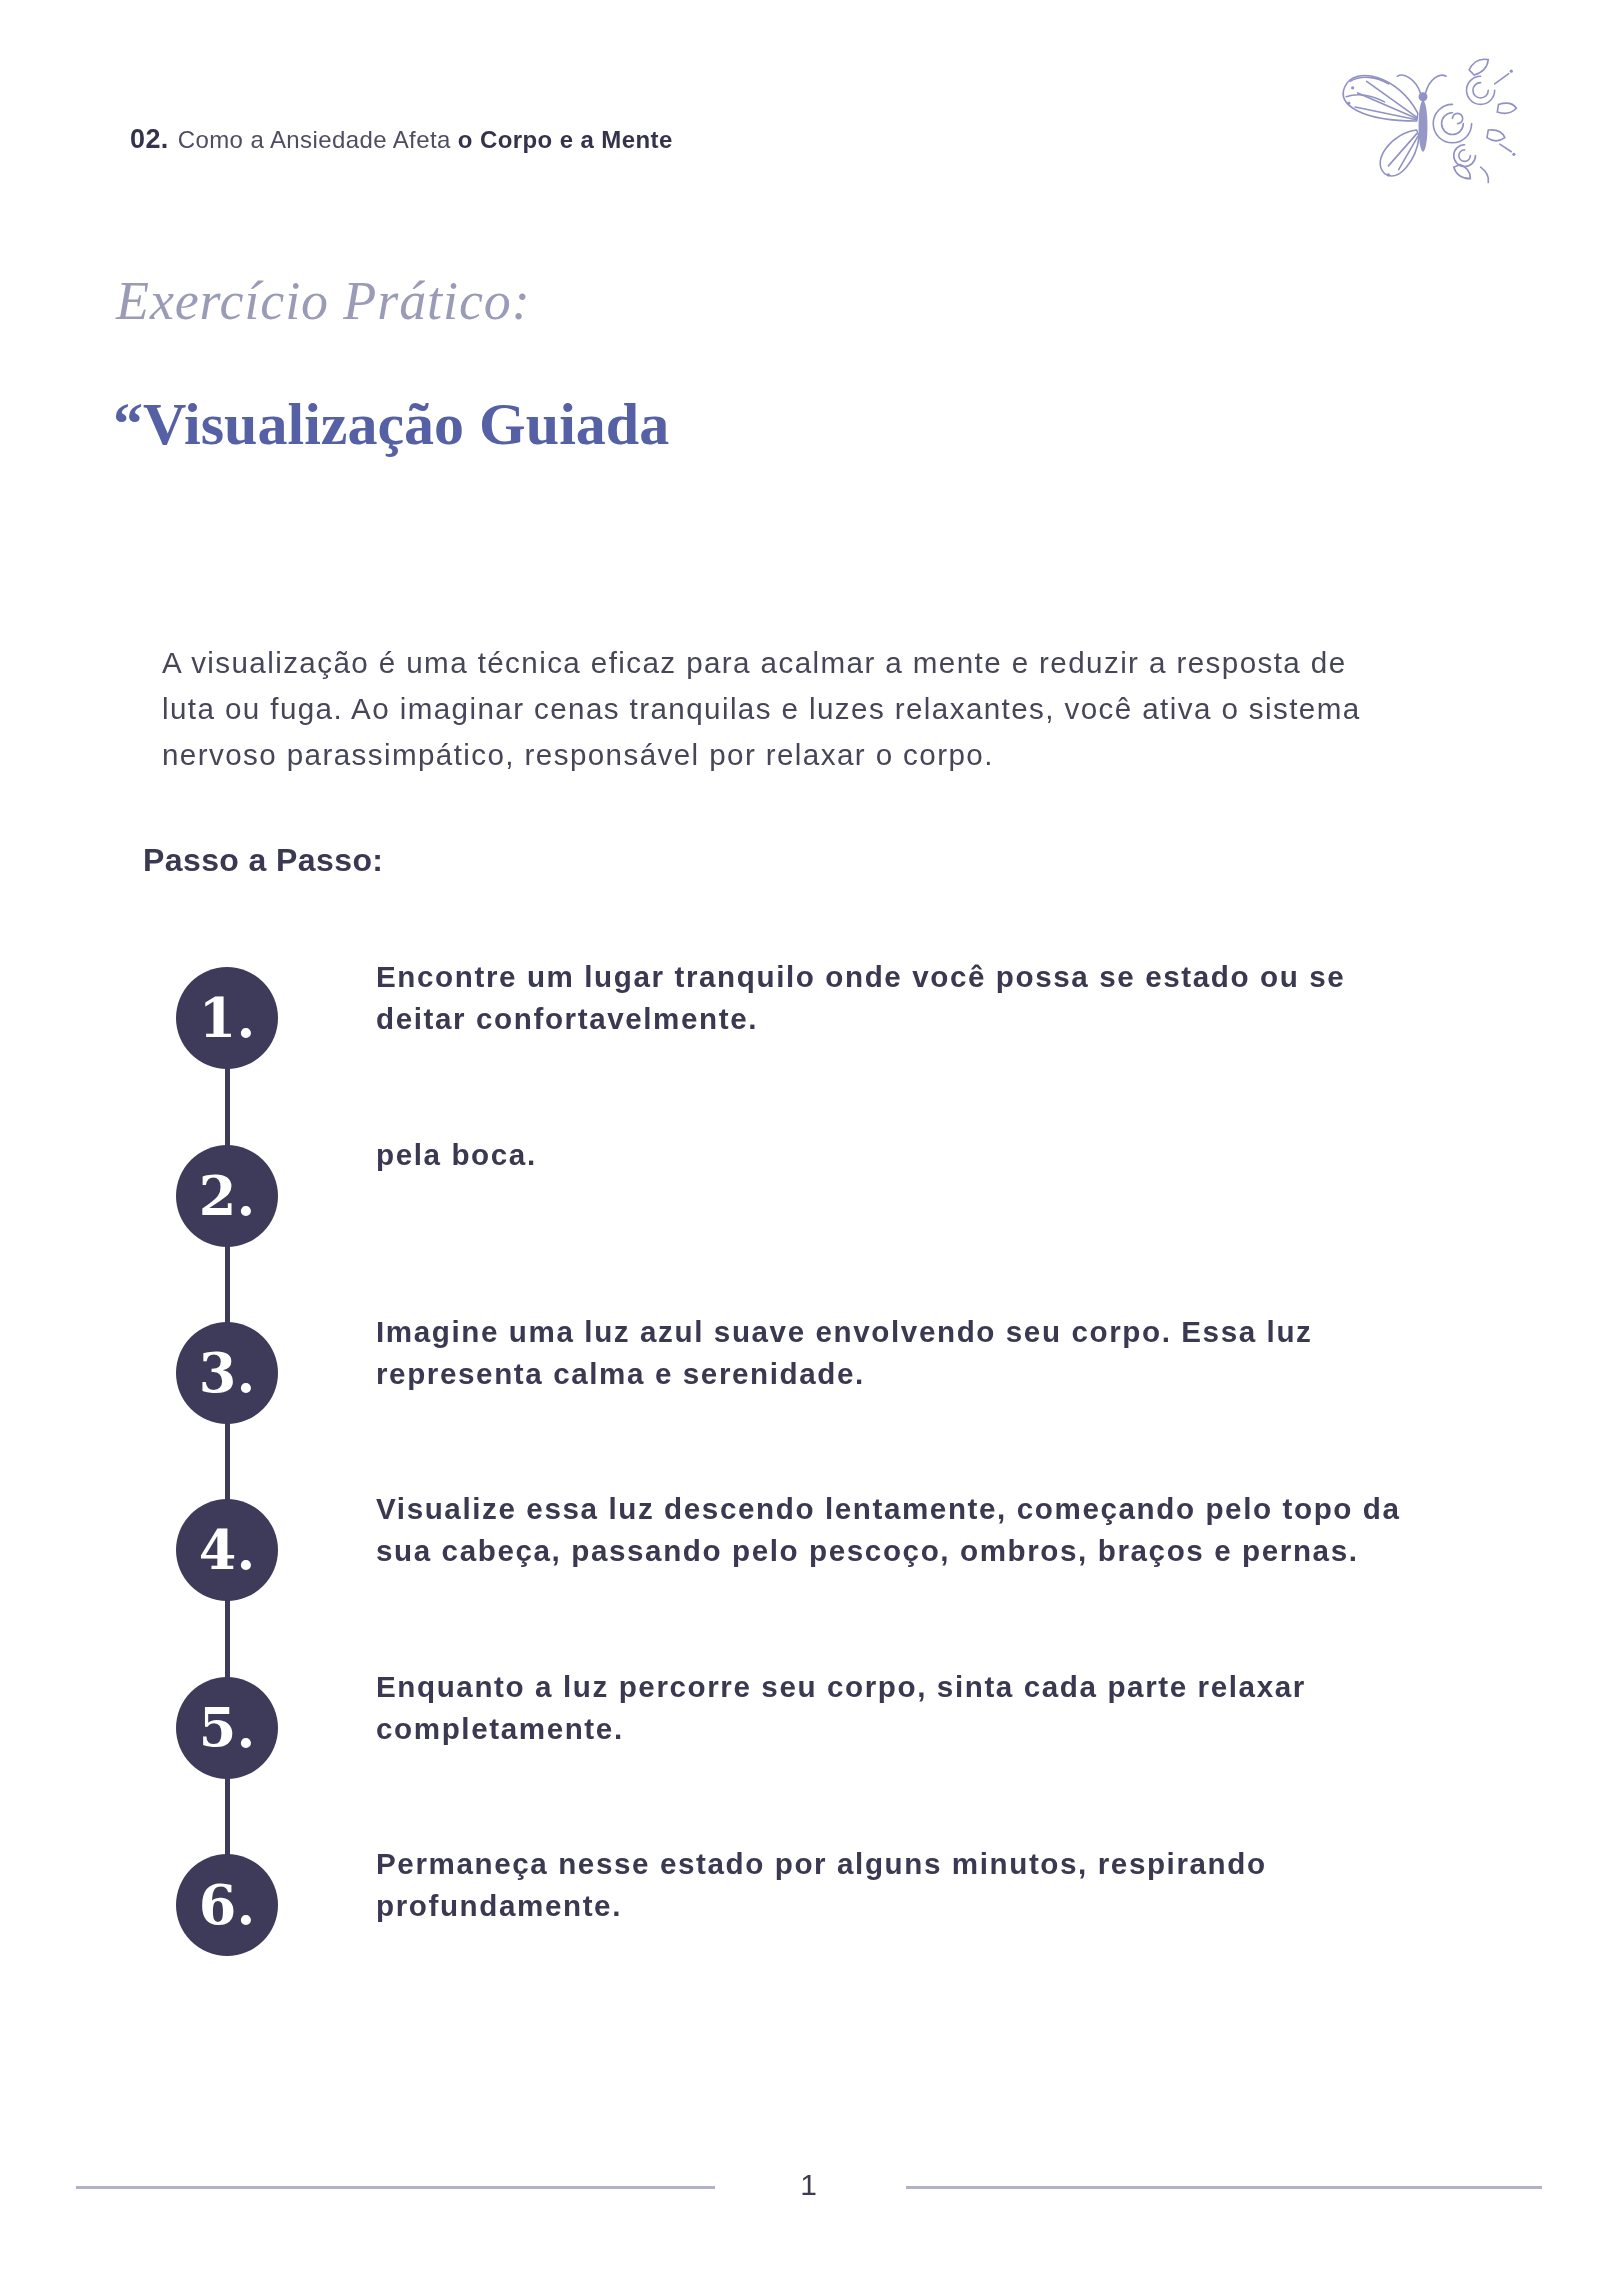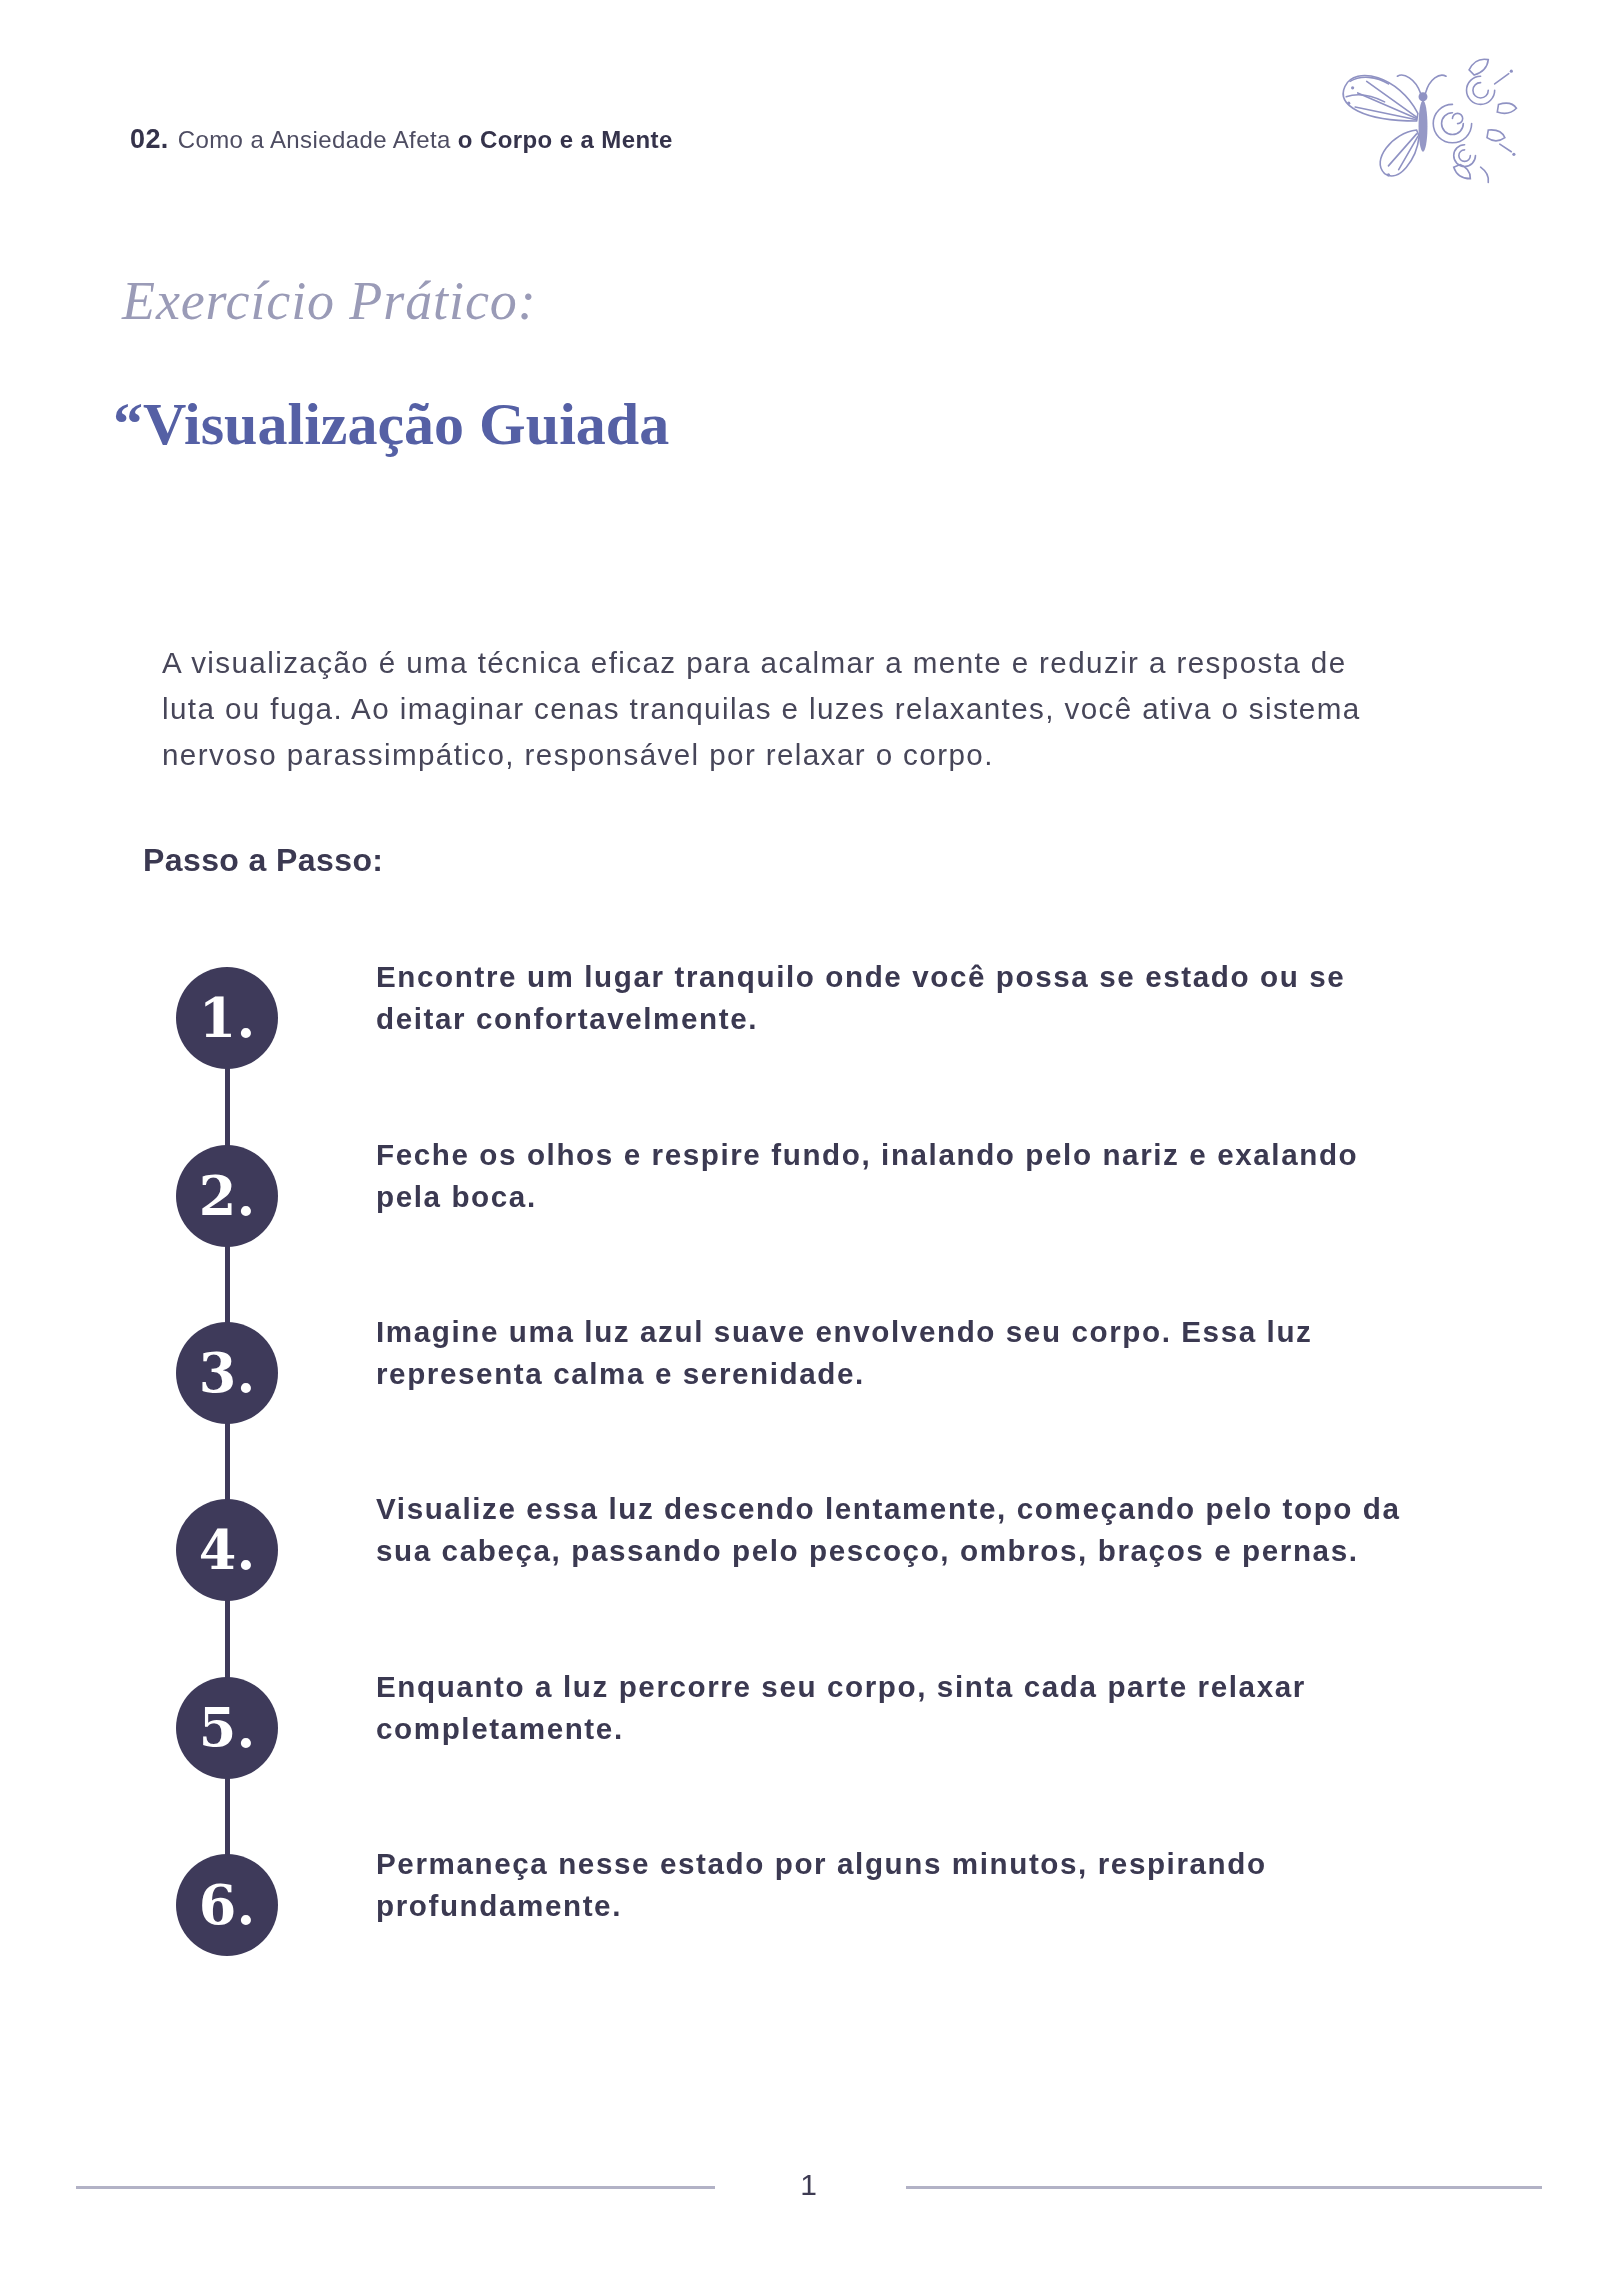--- a/index.html
+++ b/index.html
@@ -17,21 +17,21 @@
     left:130px; top:121px;
     font-size:24px; line-height:36px;
     color:#4e4d62; letter-spacing:0.4px;
     white-space:nowrap;
   }
   .chapter-num{font-weight:800; font-size:27px; color:#35334b; margin-right:9px;}
   .chapter-bold{font-weight:800; color:#35334b;}
   .butterfly{position:absolute; left:1327px; top:47px; width:192px; height:143px;}
   
   .kicker{
-    position:absolute; left:122px; top:270px;
+    position:absolute; left:116px; top:270px;
     font-family:"Liberation Serif", serif; font-style:italic;
     font-size:54px; color:#9a9bb7; letter-spacing:0.9px;
     white-space:nowrap;
   }
   
   .title{
     position:absolute; left:113px; top:369px;
     font-family:"Liberation Serif", serif; font-weight:700;
     font-size:60px; line-height:110px; color:#5560a5;
     white-space:nowrap;
@@ -157,21 +157,20 @@
       <div>deitar confortavelmente.</div>
     </div>
   </div>
 
   <div class="step" style="top:1145px">
     <div class="step-circle">
       <span class="step-num">2.</span>
     </div>
     <div class="connector"></div>
     <div class="step-text">
-      <div>Feche os olhos e respire fundo, inalando pelo nariz e exalando</div>
       <div>pela boca.</div>
     </div>
   </div>
 
   <div class="step" style="top:1322px">
     <div class="step-circle">
       <span class="step-num">3.</span>
     </div>
     <div class="connector"></div>
     <div class="step-text">

